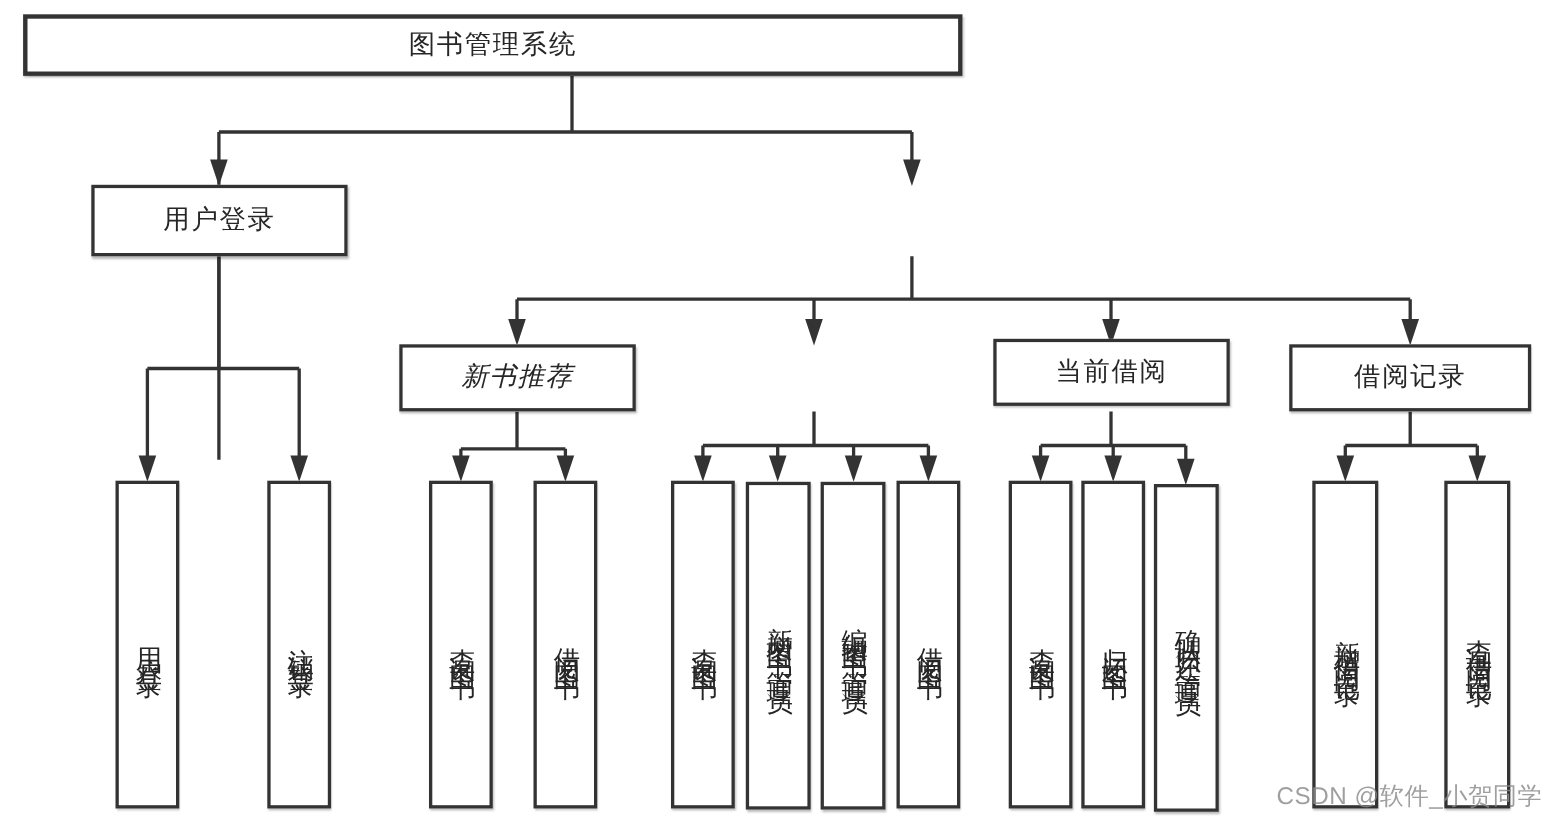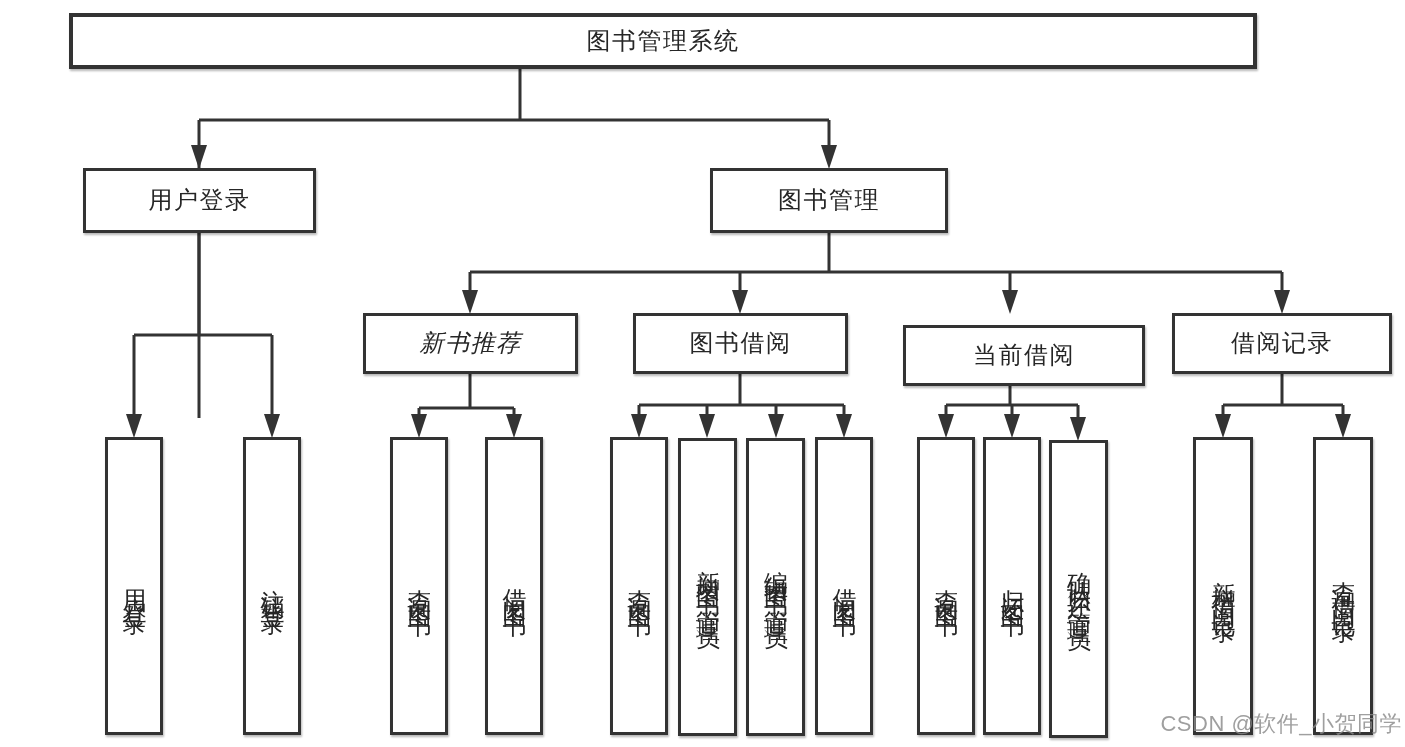--- a/index.html
+++ b/index.html
@@ -83,28 +83,26 @@
       <polygon points="768,414 784,414 776,438"></polygon>
       <polygon points="836,414 852,414 844,438"></polygon>
       <polygon points="938,414 954,414 946,438"></polygon>
       <polygon points="1004,414 1020,414 1012,438"></polygon>
       <polygon points="1070,417 1086,417 1078,441"></polygon>
       <polygon points="1215,414 1231,414 1223,438"></polygon>
       <polygon points="1335,414 1351,414 1343,438"></polygon>
     </g>
   </svg>
 
-  <div class="node root" style="left:21px; top:13px; width:1188px; height:56px;margin-left:48px;">图书管理系统</div>
+  <div class="node root" style="left:21px; top:13px; width:854px; height:56px;">图书管理系统</div>
 
   <div class="node" style="left:83px; top:168px; width:233px; height:65px;">用户登录</div>
-  <div class="node" style="left:710px; top:168px; width:238px; height:65px;">图书管理</div>
 
   <div class="node" style="left:363px; top:313px; width:215px; height:61px;font-style:italic;">新书推荐</div>
-  <div class="node" style="left:633px; top:313px; width:215px; height:61px;">图书借阅</div>
-  <div class="node" style="left:903px; top:325px; width:242px; height:61px;">当前借阅</div>
+  <div class="node" style="left:903px; top:308px; width:215px; height:61px;">当前借阅</div>
   <div class="node" style="left:1172px; top:313px; width:220px; height:61px;">借阅记录</div>
 
   <div class="node leaf" style="left:105px; top:437px; width:58px; height:298px;">用户登录</div>
   <div class="node leaf" style="left:243px; top:437px; width:58px; height:298px;">注销登录</div>
 
   <div class="node leaf" style="left:390px; top:437px; width:58px; height:298px;">查询图书</div>
   <div class="node leaf" style="left:485px; top:437px; width:58px; height:298px;">借阅图书</div>
 
   <div class="node leaf" style="left:610px; top:437px; width:58px; height:298px;">查询图书</div>
   <div class="node leaf" style="left:678px; top:438px; width:59px; height:298px;">新增图书（管理员）</div>

